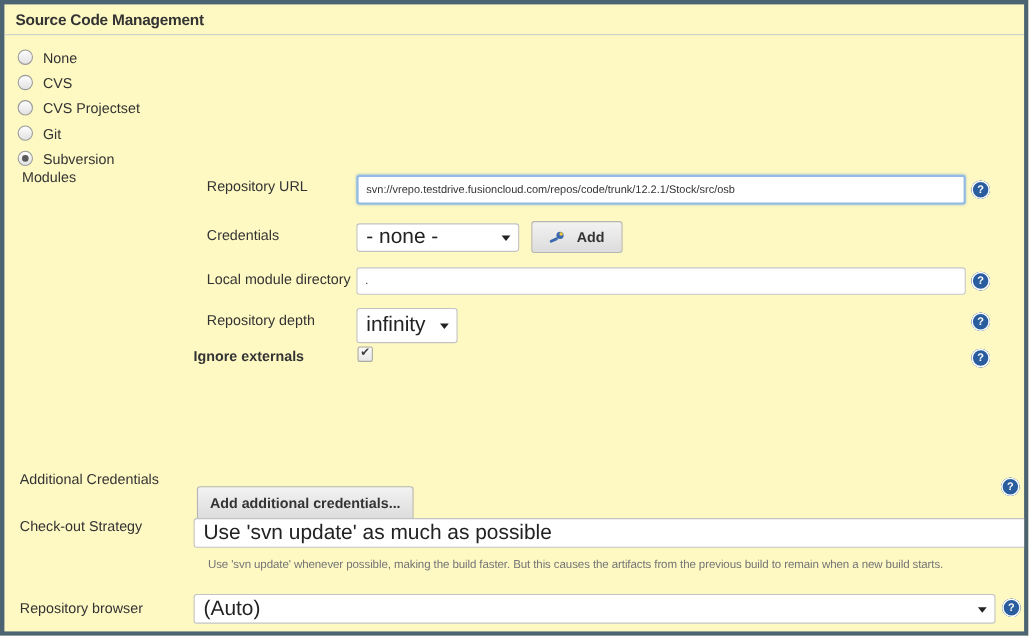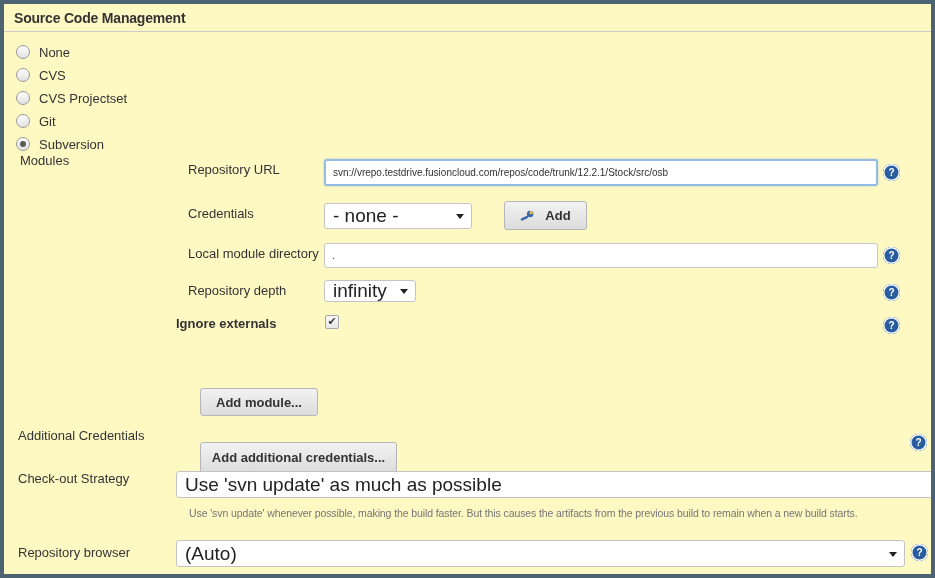--- a/index.html
+++ b/index.html
@@ -74,21 +74,20 @@
   }
 
   
   .btn {
     border: 1px solid #b5b5b5; border-radius: 3px;
     background: linear-gradient(#f2f2f2, #dcdcdc);
     font-family: "Liberation Sans", sans-serif;
     font-size: 13px; font-weight: bold; color: #333;
     display: inline-flex; align-items: center; justify-content: center; gap: 10px;
     cursor: default;
-    margin-left: 21px;
   }
 
   
   .checkbox {
     width: 14px; height: 14px;
     border: 1px solid #a8a8a8; border-radius: 2px;
     background: linear-gradient(#fafafa, #e8e8e8);
     display: inline-flex; align-items: center; justify-content: center;
   }
   .checkbox.checked::before {
@@ -162,33 +161,30 @@
       </svg>
     </span>
     <span>Add</span>
   </button>
 
   <div class="abs plain-label" style="left:184px; top:242px;">Local module directory</div>
   <input type="text" class="abs text-input" style="left: 320px; top: 239px; width: 554px; height: 25px;" value=".">
   <span class="abs help" style="left:879px; top:243px;"></span>
 
   <div class="abs plain-label" style="left:184px; top:279px;">Repository depth</div>
-  <div class="select" style="left:320px; top:276px; width:92px; height:22px;">
+  <div class="select" style="left:320px; top:276px; width:92px; height:32px;">
     <span>infinity</span>
     <span class="caret"></span>
   </div>
   <span class="abs help" style="left:879px; top:280px;"></span>
 
   <div class="abs plain-label" style="left:172px; top:312px;font-weight:bold;">Ignore externals</div>
   <span class="abs checkbox checked" style="left:321px; top:311px;"></span>
   <span class="abs help" style="left:879px; top:313px;"></span>
 
-  <button class="abs btn" style="left:175px; top:384px; width:118px; height:28px;">
-    <span>Add module...</span>
-  </button>
 
   <div class="abs plain-label" style="left:14px; top:424px;">Additional Credentials</div>
   <button class="abs btn" style="left:175px; top:438px; width:197px; height:31px;">
     <span>Add additional credentials...</span>
   </button>
   <span class="abs help" style="left:906px; top:430px;"></span>
 
   <div class="abs plain-label" style="left:14px; top:467px;">Check-out Strategy</div>
   <div class="select" style="left:172px; top:467px; width:825px; height:27px;">
     <span>Use 'svn update' as much as possible</span>

